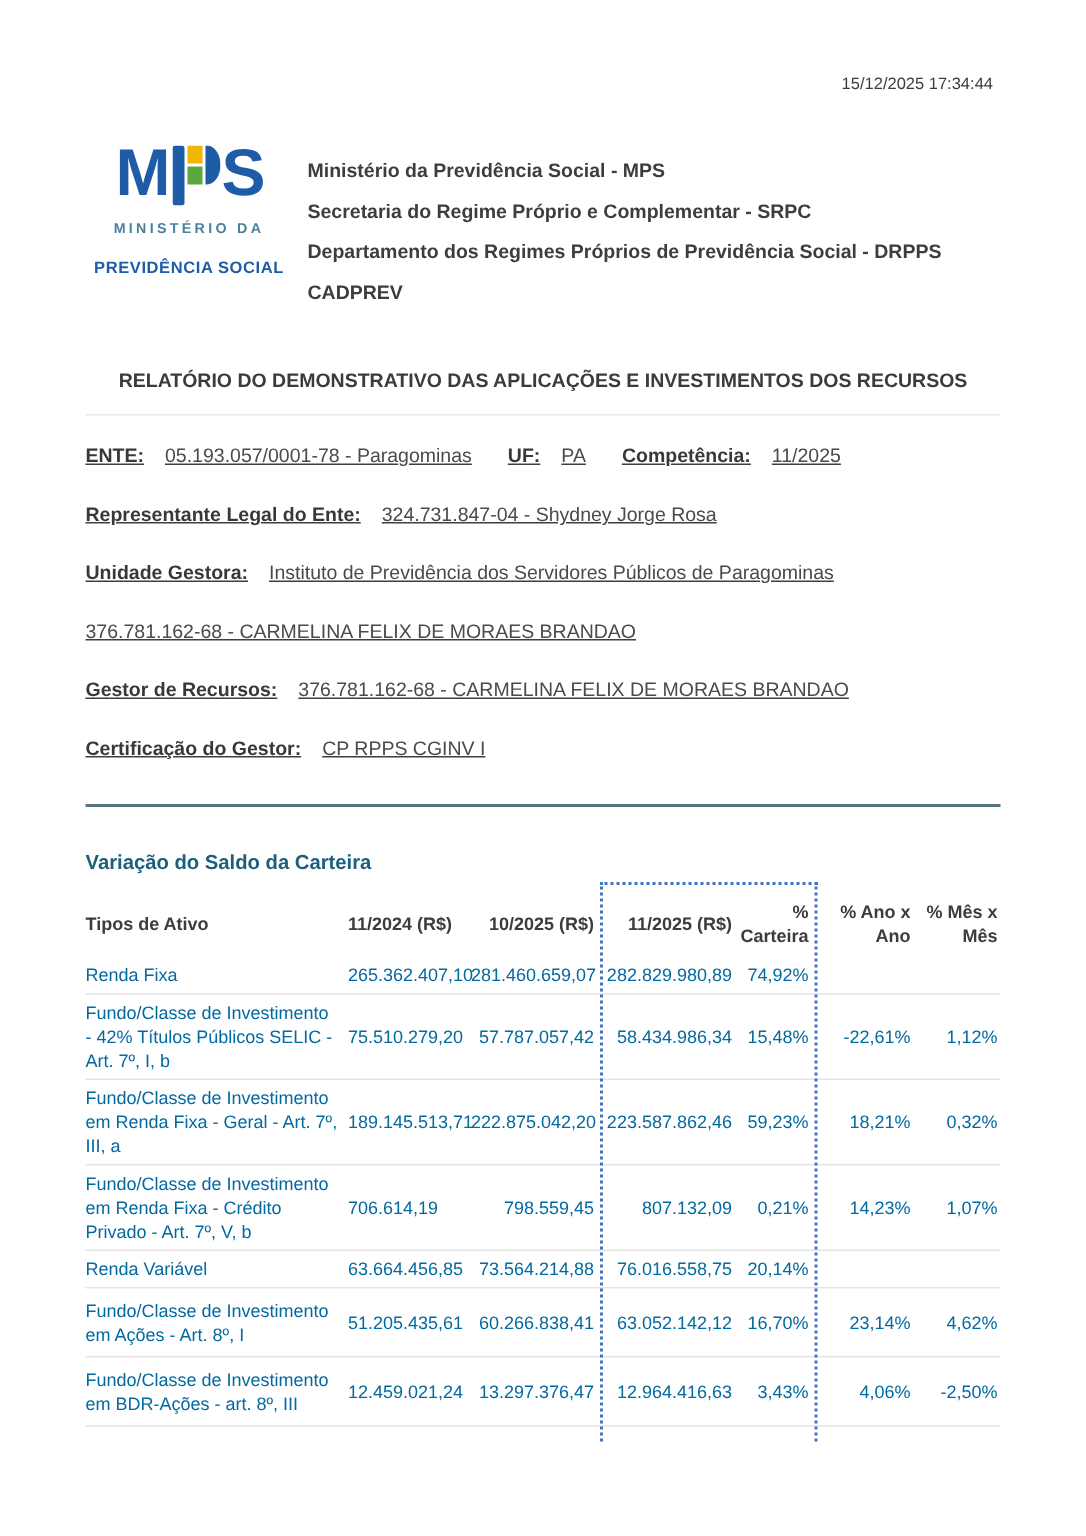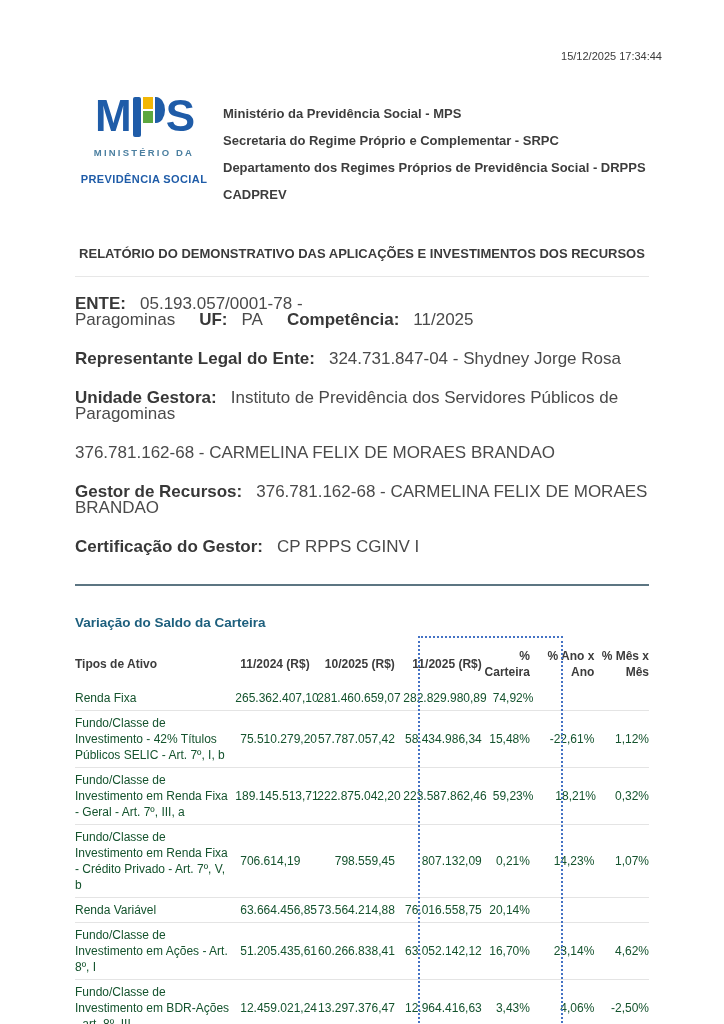--- a/index.html
+++ b/index.html
@@ -7,21 +7,21 @@
   body {
     font-family: "Liberation Sans", "DejaVu Sans", sans-serif;
     color: #3f3f3f;
   }
   .page {
     position: relative;
     width: 724px;
     height: 1024px;
     margin: 0 auto;
     background: #ffffff;
-    padding: 0 75px;
+    padding: 0 57px;
     overflow: hidden;
   }
   .timestamp {
     position: absolute;
     top: 50px;
     right: 62px;
     font-size: 11px;
     color: #3c3c3c;
   }
   
@@ -70,21 +70,21 @@
   .report-title {
     margin-top: 38px;
     text-align: center;
     font-size: 13px;
     font-weight: bold;
     color: #3b3b3b;
     padding-bottom: 15px;
     border-bottom: 1px solid #e7e7e7;
   }
   
-  .fields { font-size: 17px; }
+  .fields { font-size: 13px; text-decoration: underline; }
   .field-row { margin-top: 23px; line-height: 16px; }
   .field-row:first-child { margin-top: 19px; }
   .flabel { font-weight: bold; color: #383838; margin-right: 14px; }
   .fvalue { color: #4a4a4a; margin-right: 24px; }
   .fvalue:last-child { margin-right: 0; }
   
   .divider {
     margin-top: 29px;
     border: none;
     border-top: 2px solid #5c7582;
@@ -96,21 +96,21 @@
     font-weight: bold;
     color: #1d5f7d;
   }
   
   .table-wrap { position: relative; margin-top: 12px; }
   .trow {
     display: flex;
     align-items: center;
     border-bottom: 1px solid #e4e4e4;
     font-size: 12px;
-    color: #14532d;
+    color: #0369a1;
   }
   .trow.head {
     font-weight: bold;
     color: #3c3c3c;
     border-bottom: none;
     min-height: 44px;
   }
   .tcell { padding: 4px 0; line-height: 16px; }
   .c1 { width: 175px; text-align: left; padding-right: 6px; }
   .c2 { width: 82px;  }

